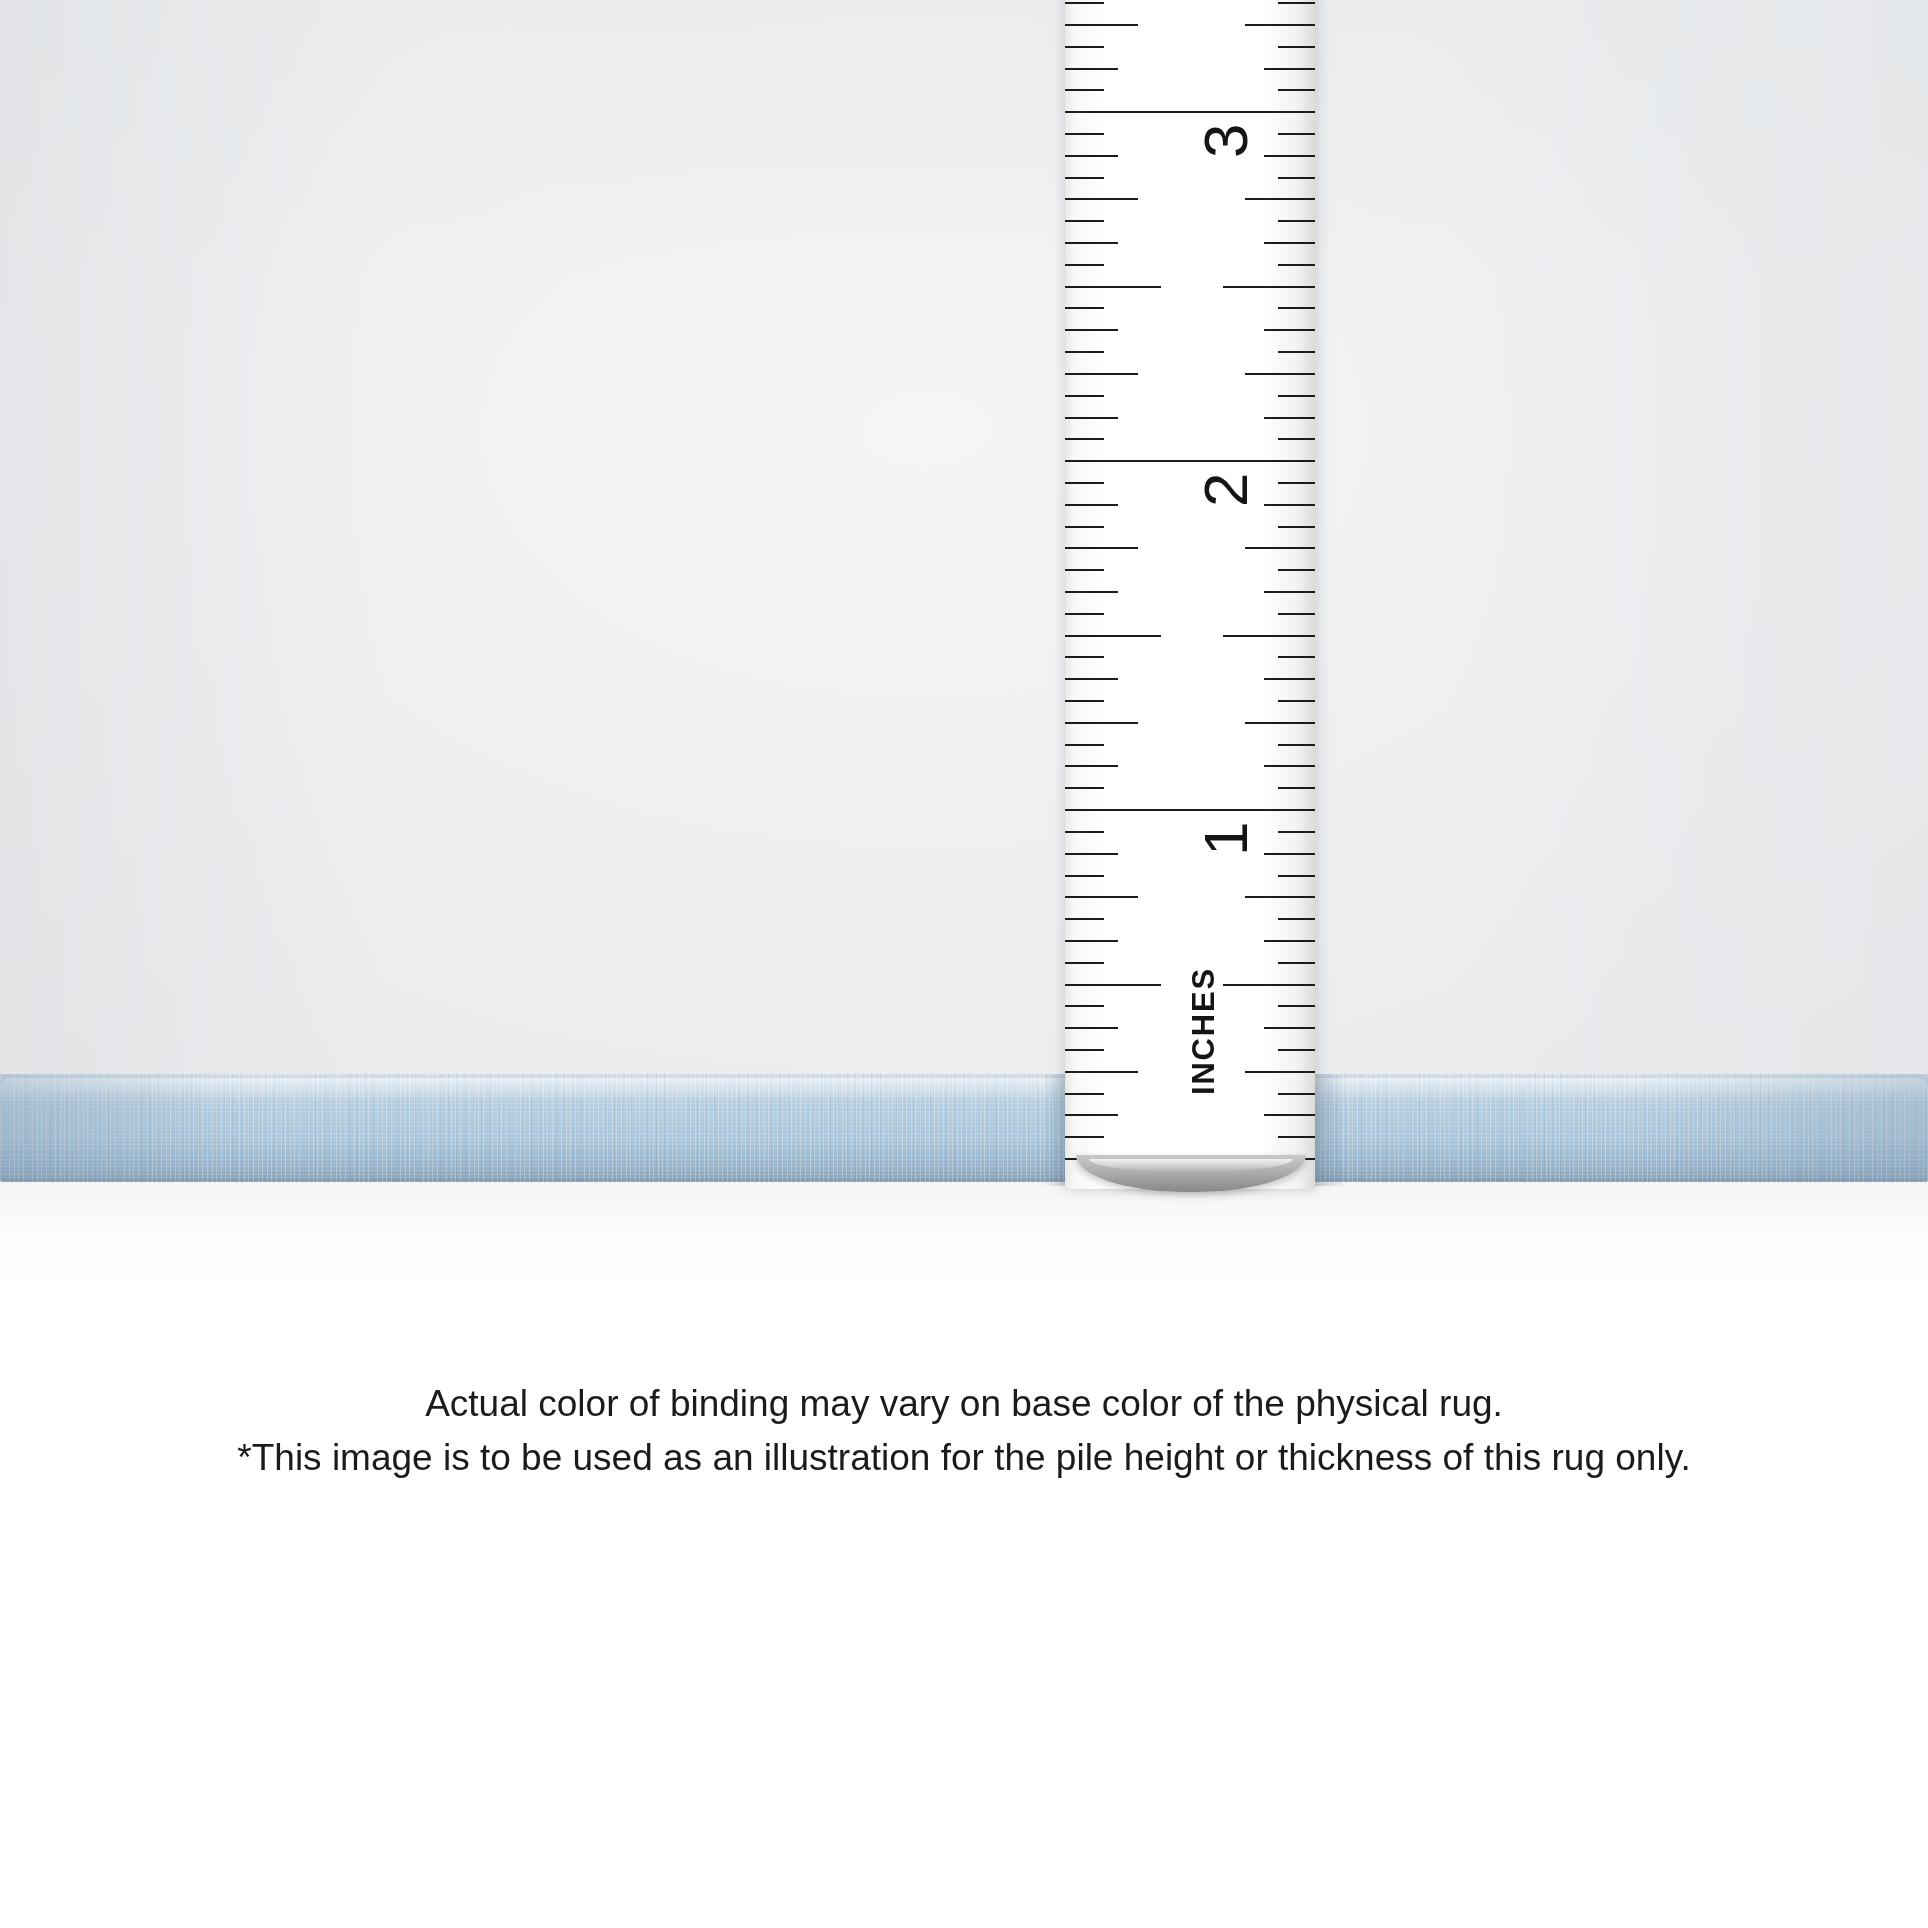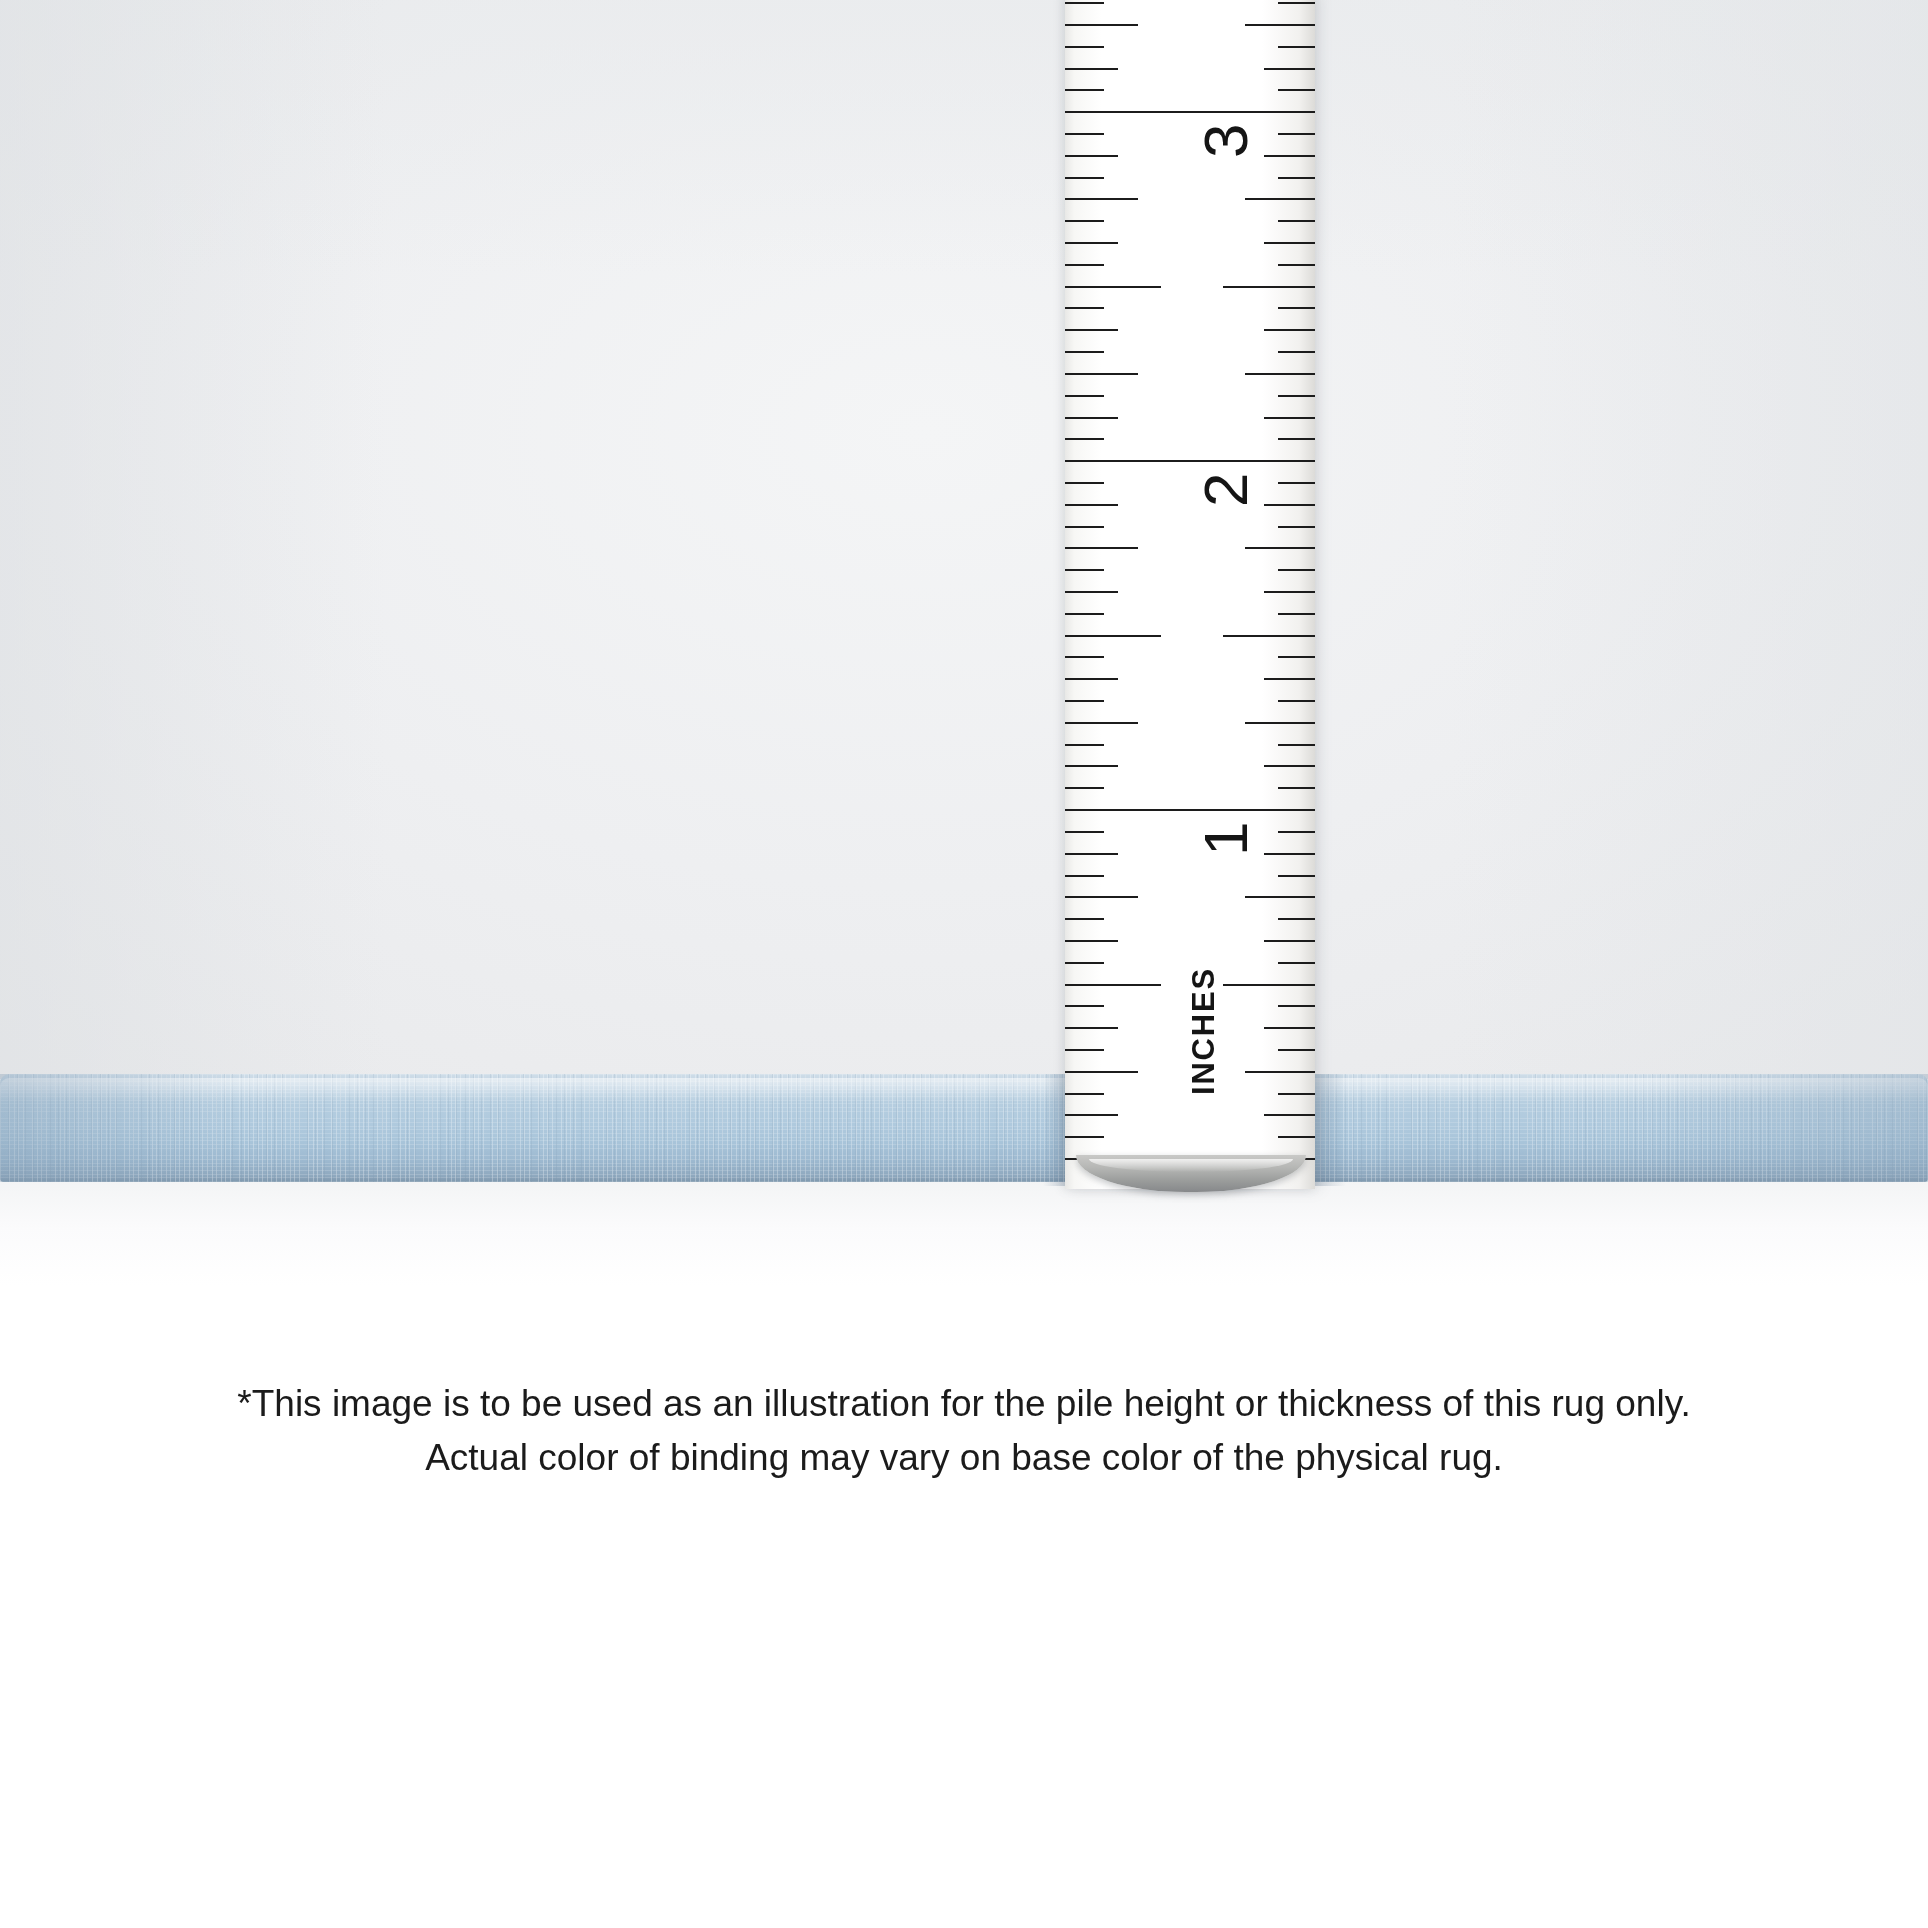--- a/index.html
+++ b/index.html
@@ -416,18 +416,18 @@
           <div class="ruler-num" style="top: 163px;">3</div>
           <div class="ruler-unit" style="top: 1100px;">INCHES</div>
         </div>
     </div>
     <div class="ruler-tip"></div>
     <div class="ruler-tip-sheen"></div>
 
   </div>
 
   <div class="caption">
+    <span class="caption-line">Actual color of binding may vary on base color of the physical rug.</span>
     <span class="caption-line">*This image is to be used as an illustration for the pile height or thickness of this rug only.</span>
-    <span class="caption-line">Actual color of binding may vary on base color of the physical rug.</span>
   </div>
 
 </div>
 
 
 </body></html>

